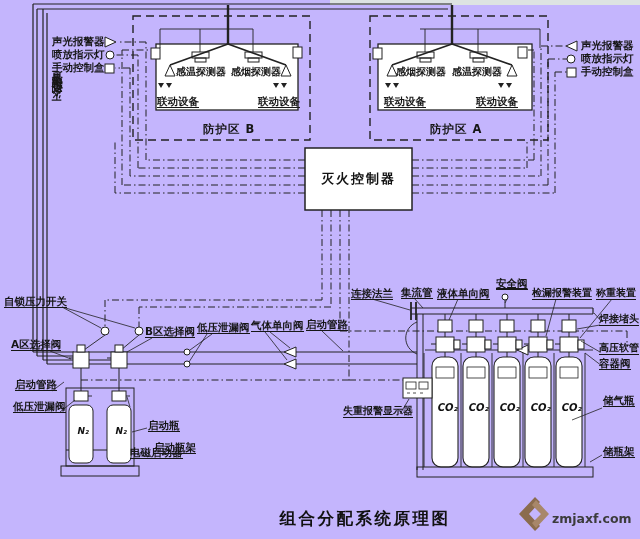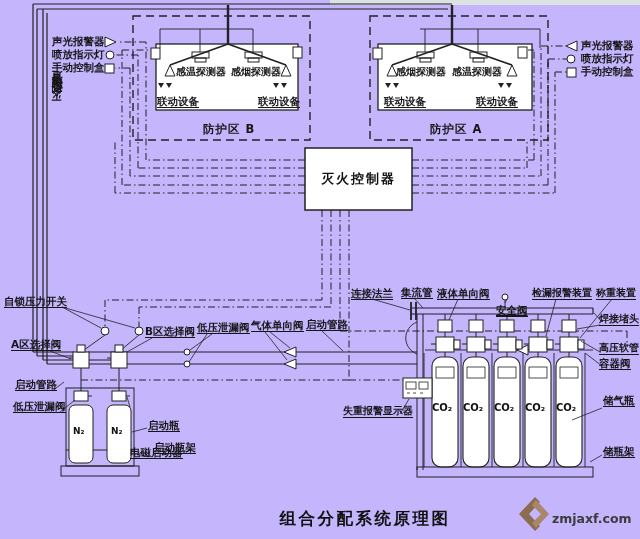--- a/index.html
+++ b/index.html
@@ -8,21 +8,21 @@
   svg{position:absolute;left:0;top:0;}
   .lb{position:absolute;font-size:10.5px;line-height:1.15;font-weight:600;color:#161616;
       white-space:nowrap;}
   .ul{border-bottom:1.2px solid #161616;padding-bottom:0px;}
   .det{font-size:10px;}
   .zone{font-size:11.5px;letter-spacing:1px;}
   .ctrl{position:absolute;left:305px;top:148px;width:107px;height:62px;display:flex;
         flex-direction:column;align-items:center;justify-content:center;gap:3px;}
   .ctrl span{font-size:13px;font-weight:700;letter-spacing:2px;color:#111;}
   .vert{writing-mode:vertical-rl;transform:rotate(180deg);letter-spacing:3px;font-size:11px;}
-  .tank{position:absolute;text-align:left;font-weight:700;color:#111;}
+  .tank{position:absolute;text-align:right;font-weight:700;color:#111;font-style:italic;}
   .title{position:absolute;left:270px;top:508px;width:190px;text-align:center;
          font-size:16.5px;font-weight:700;letter-spacing:2.5px;color:#111;}
   .wm-brand{position:absolute;left:550px;top:491px;font-size:17px;font-weight:600;color:#4d4d4d;letter-spacing:1px;}
   .wm-dom{position:absolute;left:552px;top:511px;font-size:12.5px;font-weight:700;color:#3c3c3c;}
 </style>
 </head>
 <body>
 
 <div id="stage">
 
@@ -281,21 +281,21 @@
 <span class="lb ul" style="left:11px;top:338px;">A区选择阀</span>
 <span class="lb ul" style="left:15px;top:378px;">启动管路</span>
 <span class="lb ul" style="left:13px;top:400px;">低压泄漏阀</span>
 <span class="lb ul" style="left:145px;top:325px;">B区选择阀</span>
 <span class="lb ul" style="left:197px;top:321px;">低压泄漏阀</span>
 <span class="lb ul" style="left:251px;top:319px;">气体单向阀</span>
 <span class="lb ul" style="left:306px;top:318px;">启动管路</span>
 <span class="lb ul" style="left:351px;top:287px;">连接法兰</span>
 <span class="lb ul" style="left:401px;top:286px;">集流管</span>
 <span class="lb ul" style="left:437px;top:287px;">液体单向阀</span>
-<span class="lb ul" style="left:496px;top:304px;text-decoration:underline;">安全阀</span>
+<span class="lb ul" style="left:496px;top:277px;text-decoration:underline;">安全阀</span>
 <span class="lb ul" style="left:532px;top:287px;font-size:10px;">检漏报警装置</span>
 <span class="lb ul" style="left:596px;top:287px;font-size:10px;">称重装置</span>
 <span class="lb ul" style="left:599px;top:313px;font-size:10px;">焊接堵头</span>
 <span class="lb ul" style="left:599px;top:342px;font-size:10px;">高压软管</span>
 <span class="lb ul" style="left:599px;top:357px;">容器阀</span>
 <span class="lb ul" style="left:603px;top:394px;">储气瓶</span>
 <span class="lb ul" style="left:603px;top:445px;">储瓶架</span>
 <span class="lb ul" style="left:130px;top:398px;margin-top:48px;">电磁启动器</span>
 <span class="lb ul" style="left:148px;top:419px;">启动瓶</span>
 <span class="lb ul" style="left:154px;top:441px;">启动瓶架</span>

